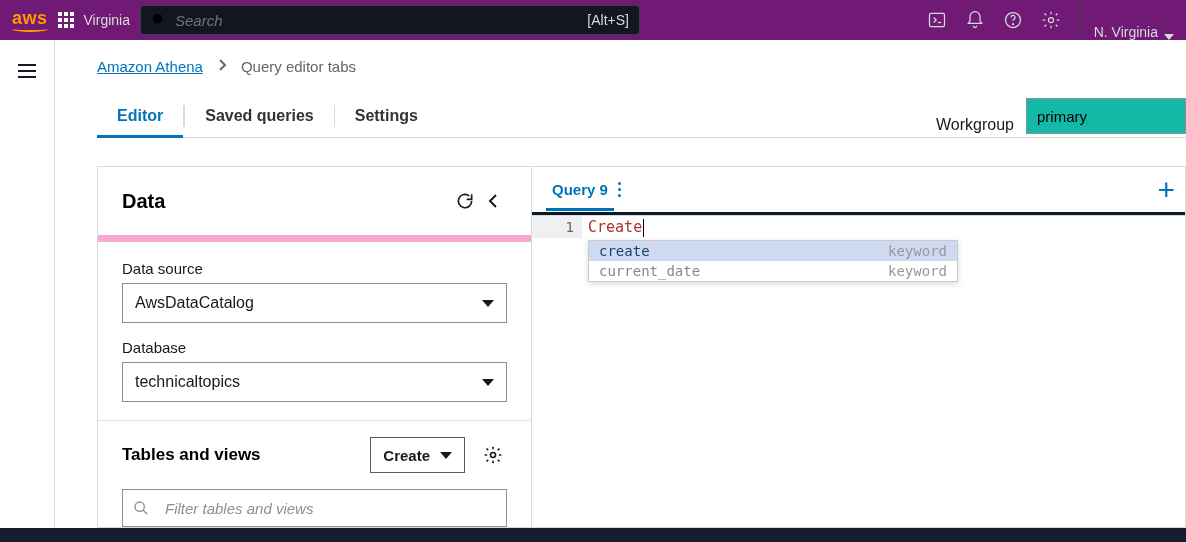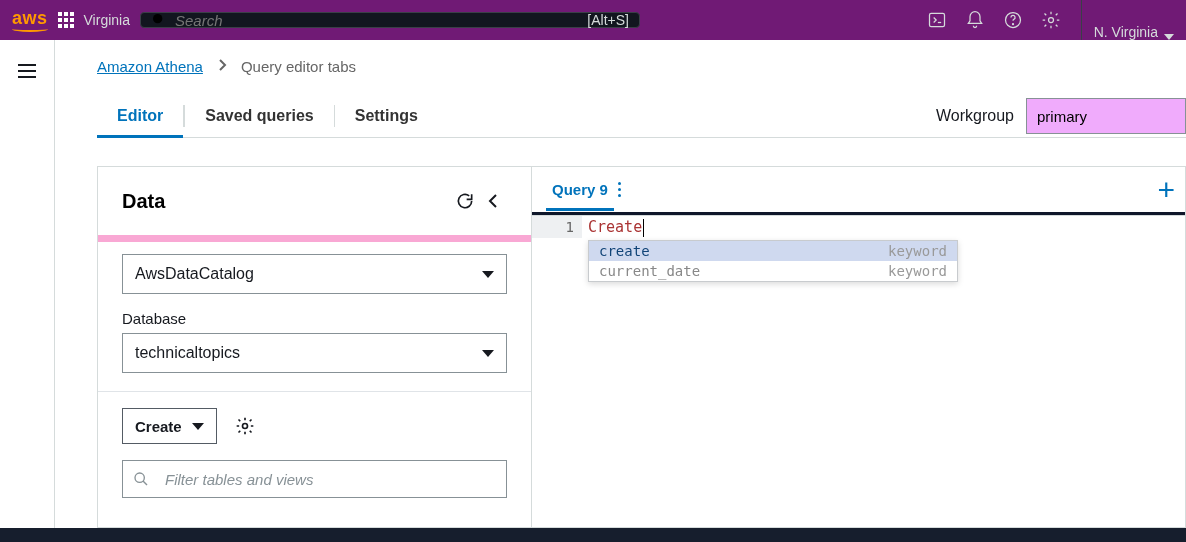--- a/index.html
+++ b/index.html
@@ -3,21 +3,21 @@
 <meta charset="utf-8">
 <style>
   * { box-sizing: border-box; margin: 0; padding: 0; }
   html, body { width: 1186px; height: 542px; font-family: "Amazon Ember", "Helvetica Neue", Arial, sans-serif; overflow: hidden; background:#fff;}
   .topbar { height: 40px; background: #701a75; display:flex; align-items:center; color:#fff; padding:0 12px; gap:10px;}
   .aws-logo { font-weight:700; color:#ff9900; font-size:18px; letter-spacing:0.5px;}
   .aws-logo .smile{display:block;height:6px;border-bottom:2px solid #ff9900;border-radius:0 0 50% 50%;margin-top:-3px;}
   .grip{display:grid;grid-template-columns:repeat(3,4px);grid-template-rows:repeat(3,4px);gap:2px;}
   .grip span{background:#fff;width:4px;height:4px;}
   .top-item{color:#d5dbdb;font-size:14px;}
-  .searchbox{flex:0 0 500px;background:#12161f;border:1px solid #3a3f47;border-radius:4px;height:16px;display:flex;align-items:center;padding:0 10px;gap:8px;color:#879196;}
+  .searchbox{flex:0 0 500px;background:#12161f;border:1px solid #3a3f47;border-radius:4px;height:30px;display:flex;align-items:center;padding:0 10px;gap:8px;color:#879196;}
   .searchbox input{flex:1;background:transparent;border:none;outline:none;color:#d5dbdb;font-style:italic;font-size:15px;}
   .shortcut{color:#d5dbdb;font-size:14px;}
   .top-spacer{flex:1;}
   .top-icon{width:28px;display:flex;justify-content:center;}
   .top-icon svg{stroke:#d5dbdb;fill:none;stroke-width:1.5;}
   .region-sel{display:flex;align-items:flex-end;gap:6px;color:#d5dbdb;font-size:14px;border-left:1px solid #3a3f47;padding-left:12px;margin-left:6px;height:100%;cursor:pointer;}
   .body-row{display:flex;height:calc(100% - 40px - 14px);}
   .leftrail{width:55px;display:flex;justify-content:center;padding-top:24px;border-right:1px solid #d5dbdb;}
   .burger{display:flex;flex-direction:column;gap:4px;cursor:pointer;}
   .burger span{display:block;width:18px;height:2px;background:#16191f;}
@@ -25,23 +25,23 @@
   .crumbs{display:flex;align-items:center;gap:14px;font-size:15px;margin-bottom:20px;}
   .crumbs a{color:#0073bb;text-decoration:underline;}
   .crumbs .sep svg{stroke:#666;fill:none;stroke-width:2;}
   .crumbs .current{color:#666;}
   .tabbar{display:flex;align-items:center;border-bottom:1px solid #d5dbdb;margin-right:0;}
   .tabs{display:flex;text-align:right;}
   .tab{padding:12px 20px;font-size:16px;color:#333;cursor:pointer;font-weight:700;position:relative;}
   .tab.active{color:#0073bb;}
   .tab.active::after{content:"";position:absolute;left:0;right:0;bottom:-1px;height:3px;background:#0073bb;}
   .tab-sep{width:1px;height:22px;background:#d5dbdb;align-self:center;}
-  .wg{margin-left:auto;display:flex;align-items:center;gap:12px;padding-right:0;}
+  .wg{margin-left:auto;display:flex;align-items:flex-end;gap:12px;padding-right:0;}
   .wg-label{font-size:16px;color:#16191f;}
-  .wg-select{border:1px solid #879196;background:#f0abfc;height:36px;min-width:160px;display:flex;align-items:center;padding:0 10px;font-size:15px;cursor:pointer;}
+  .wg-select{border:1px solid #879196;background:#14b8a6;height:36px;min-width:160px;display:flex;align-items:center;padding:0 10px;font-size:15px;cursor:pointer;}
   .content-row{display:flex;flex:1;min-height:0;margin-top:28px;gap:0;}
   .panel{border:1px solid #d5dbdb;background:#fff;}
   .data-panel{width:435px;display:flex;flex-direction:column;}
   .data-hdr{display:flex;align-items:center;padding:20px 24px;border-bottom:7px solid #f9a8d4;}
   .data-title{font-size:20px;font-weight:700;flex:1;}
   .icon-btn{width:28px;height:28px;display:flex;align-items:center;justify-content:center;cursor:pointer;}
   .icon-btn svg{stroke:#16191f;fill:none;stroke-width:2;}
   .data-body{padding:12px 24px 18px;border-bottom:1px solid #e0e4e8;}
   .fld-label{font-size:15px;color:#16191f;margin-bottom:6px;margin-top:6px;}
   .select{border:1px solid #879196;height:40px;width:100%;display:flex;align-items:center;justify-content:space-between;padding:0 12px;font-size:16px;cursor:pointer;color:#16191f;}
@@ -176,31 +176,33 @@
                 <polyline points="20 4 20 10 14 10"></polyline>
               </svg>
           </div>
           <div class="icon-btn">
             <svg width="14" height="20" viewBox="0 0 14 20">
                 <polyline points="10 4 4 10 10 16"></polyline>
               </svg>
           </div>
         </div>
         <div class="data-body">
+          <div class="fld-label">Data source</div>
           <div class="select">
             <span>AwsDataCatalog</span>
             <span class="caret-down"></span>
           </div>
           <div class="fld-label" style="margin-top:16px">Database</div>
           <div class="select">
             <span>technicaltopics</span>
             <span class="caret-down"></span>
           </div>
         </div>
         <div class="tv-hdr">
+          <div class="tv-title">Tables and views</div>
           <div class="create-btn">
             <span>Create</span>
             <span class="caret-down"></span>
           </div>
           <div class="icon-btn">
             <svg width="20" height="20" viewBox="0 0 24 24">
                 <circle cx="12" cy="12" r="3"></circle>
                 <path d="M12 2v3M12 19v3M4.2 4.2l2.1 2.1M17.7 17.7l2.1 2.1M2 12h3M19 12h3M4.2 19.8l2.1-2.1M17.7 6.3l2.1-2.1"></path>
               </svg>
           </div>

